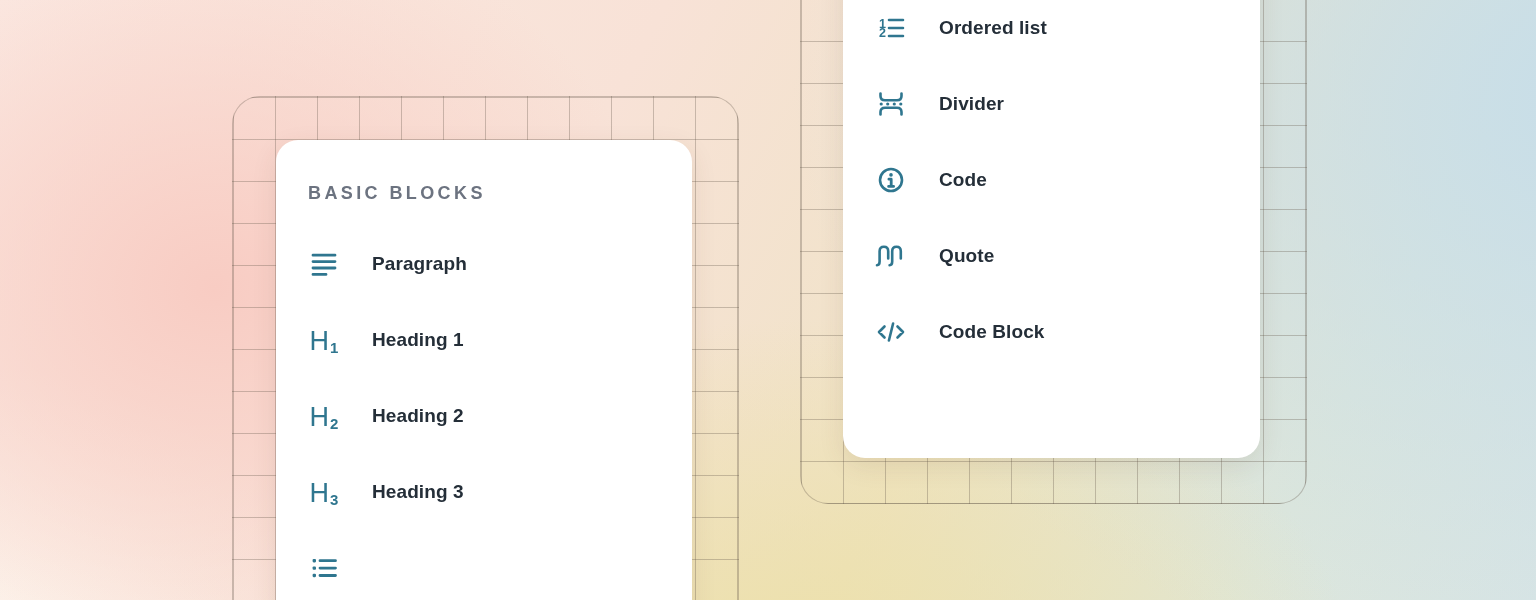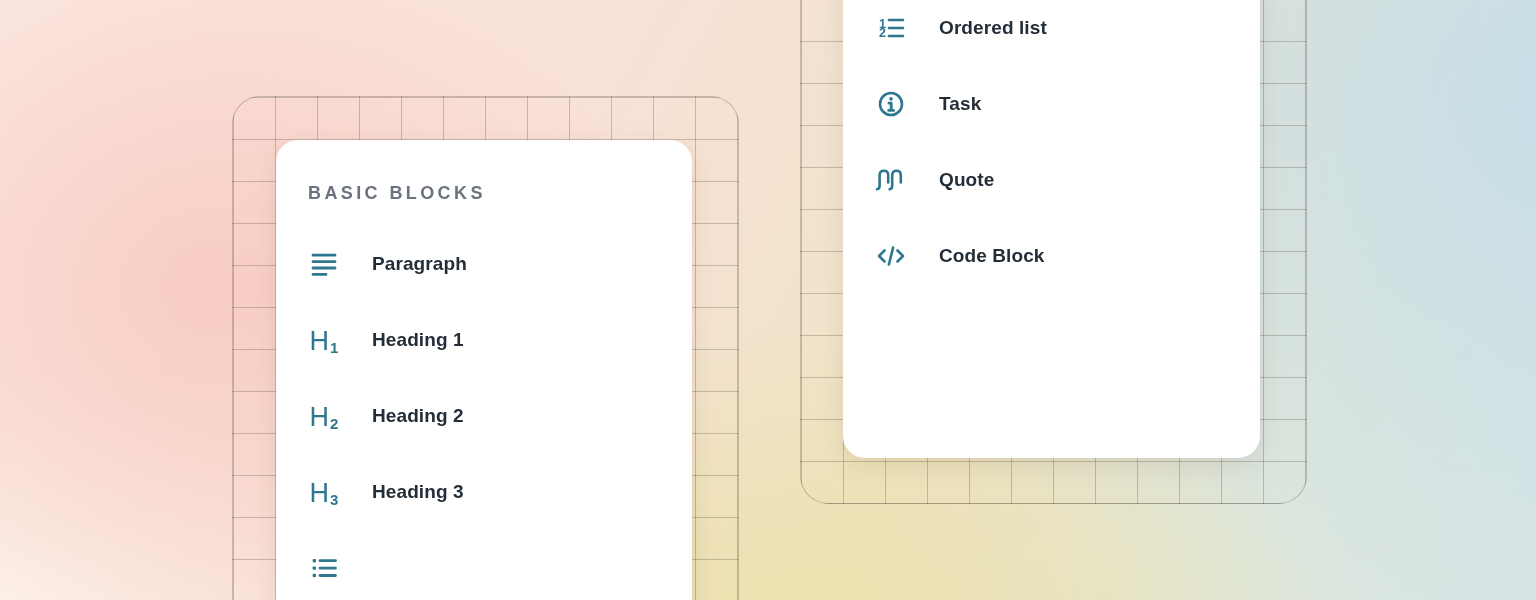--- a/index.html
+++ b/index.html
@@ -134,30 +134,43 @@
           <svg viewBox="0 0 32 32">
             <text class="ic-num" x="7.5" y="16" text-anchor="middle">1</text>
             <text class="ic-num" x="7.5" y="24.6" text-anchor="middle">2</text>
             <path class="ic ic-thin" d="M14 8h14M14 16h14M14 24h14"></path>
           </svg>
         </span>
         <span class="menu-label">Ordered list</span>
       </div>
 
 
+      <div class="menu-item">
+        <span class="icon-box">
+          <svg viewBox="0 0 32 32">
+            <path class="ic ic-thin" d="M5.5 5.5V8q0 4.3 4.5 4.3h12q4.5 0 4.5-4.3V5.5"></path>
+            <circle class="ic-fill" cx="6.2" cy="16" r="1.6"></circle>
+            <circle class="ic-fill" cx="12.7" cy="16" r="1.6"></circle>
+            <circle class="ic-fill" cx="19.3" cy="16" r="1.6"></circle>
+            <circle class="ic-fill" cx="25.8" cy="16" r="1.6"></circle>
+            <path class="ic ic-thin" d="M5.5 26.5V24q0-4.3 4.5-4.3h12q4.5 0 4.5 4.3v2.5"></path>
+          </svg>
+        </span>
+        <span class="menu-label">Divider</span>
+      </div>
 
       <div class="menu-item">
         <span class="icon-box">
           <svg viewBox="0 0 32 32">
             <circle class="ic ic-thin" cx="16" cy="16" r="11"></circle>
             <circle class="ic-fill" cx="16" cy="10.9" r="1.8"></circle>
             <path class="ic" stroke-width="2.5" d="M13.9 15.2h2.3v7M13.6 22.4h5"></path>
           </svg>
         </span>
-        <span class="menu-label">Task</span>
+        <span class="menu-label">Code</span>
       </div>
 
       <div class="menu-item">
         <span class="icon-box">
           <svg viewBox="0 0 32 32">
             <path class="ic ic-thin" d="M13.2 18.5v-7.3q0-4.4-4.3-4.4T4.6 11.2v10.4q0 3.6-2.6 3.6"></path>
             <path class="ic ic-thin" d="M25.8 18.5v-7.3q0-4.4-4.3-4.4t-4.3 4.4v10.4q0 3.6-2.6 3.6"></path>
           </svg>
         </span>
         <span class="menu-label">Quote</span>

